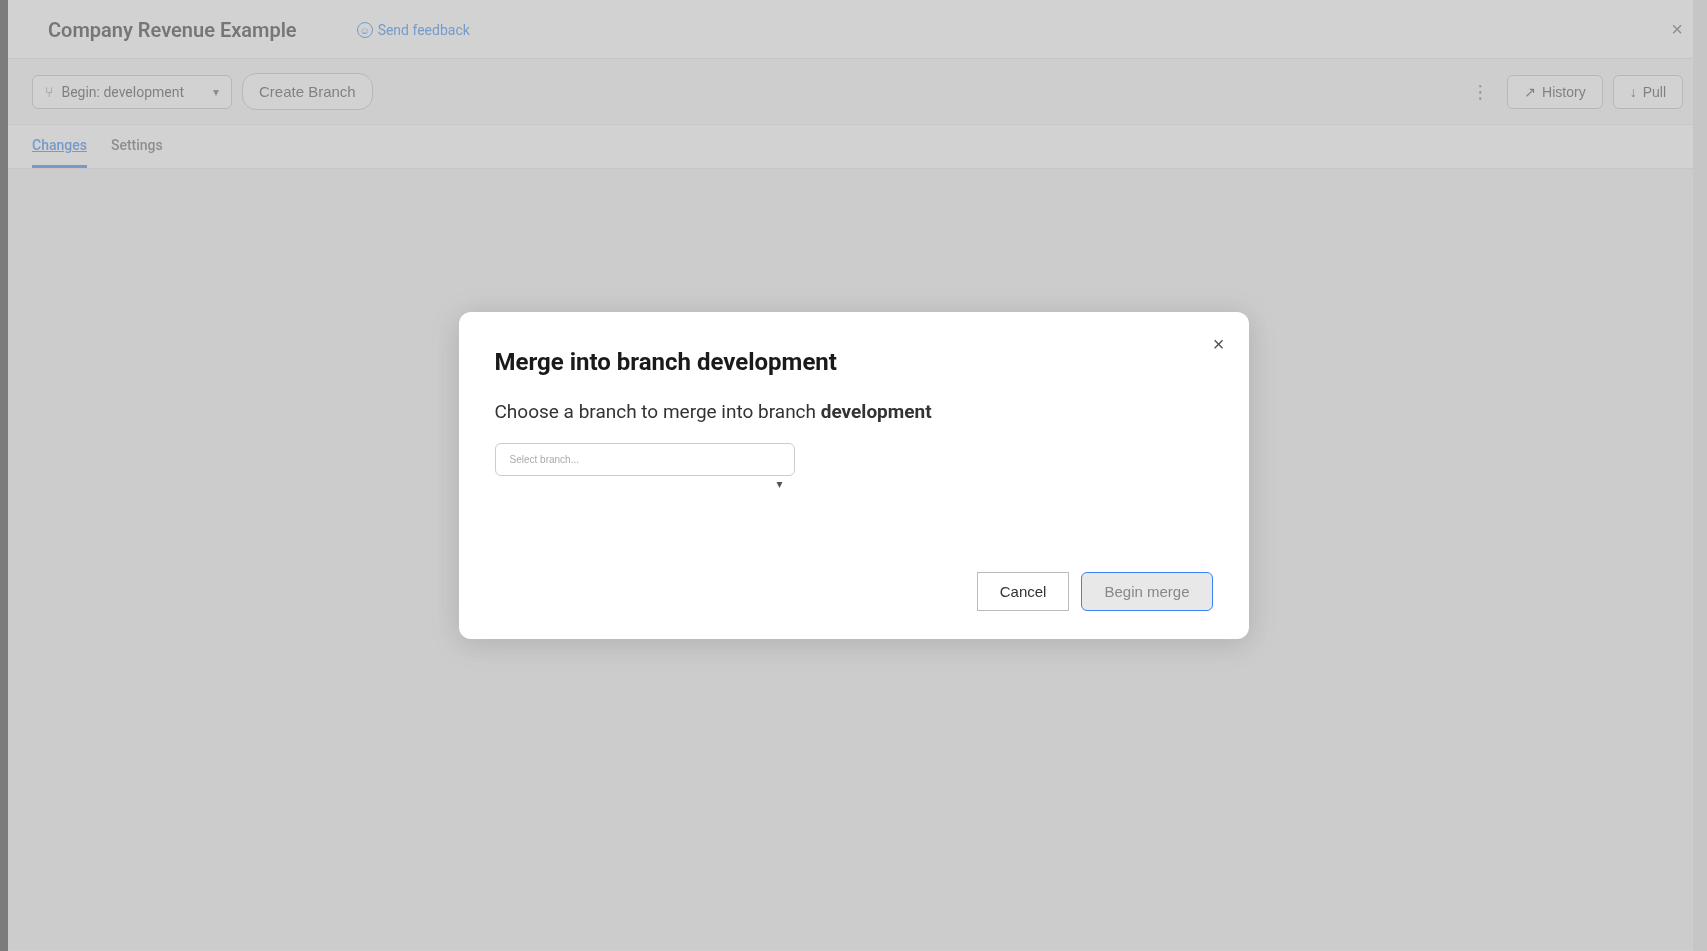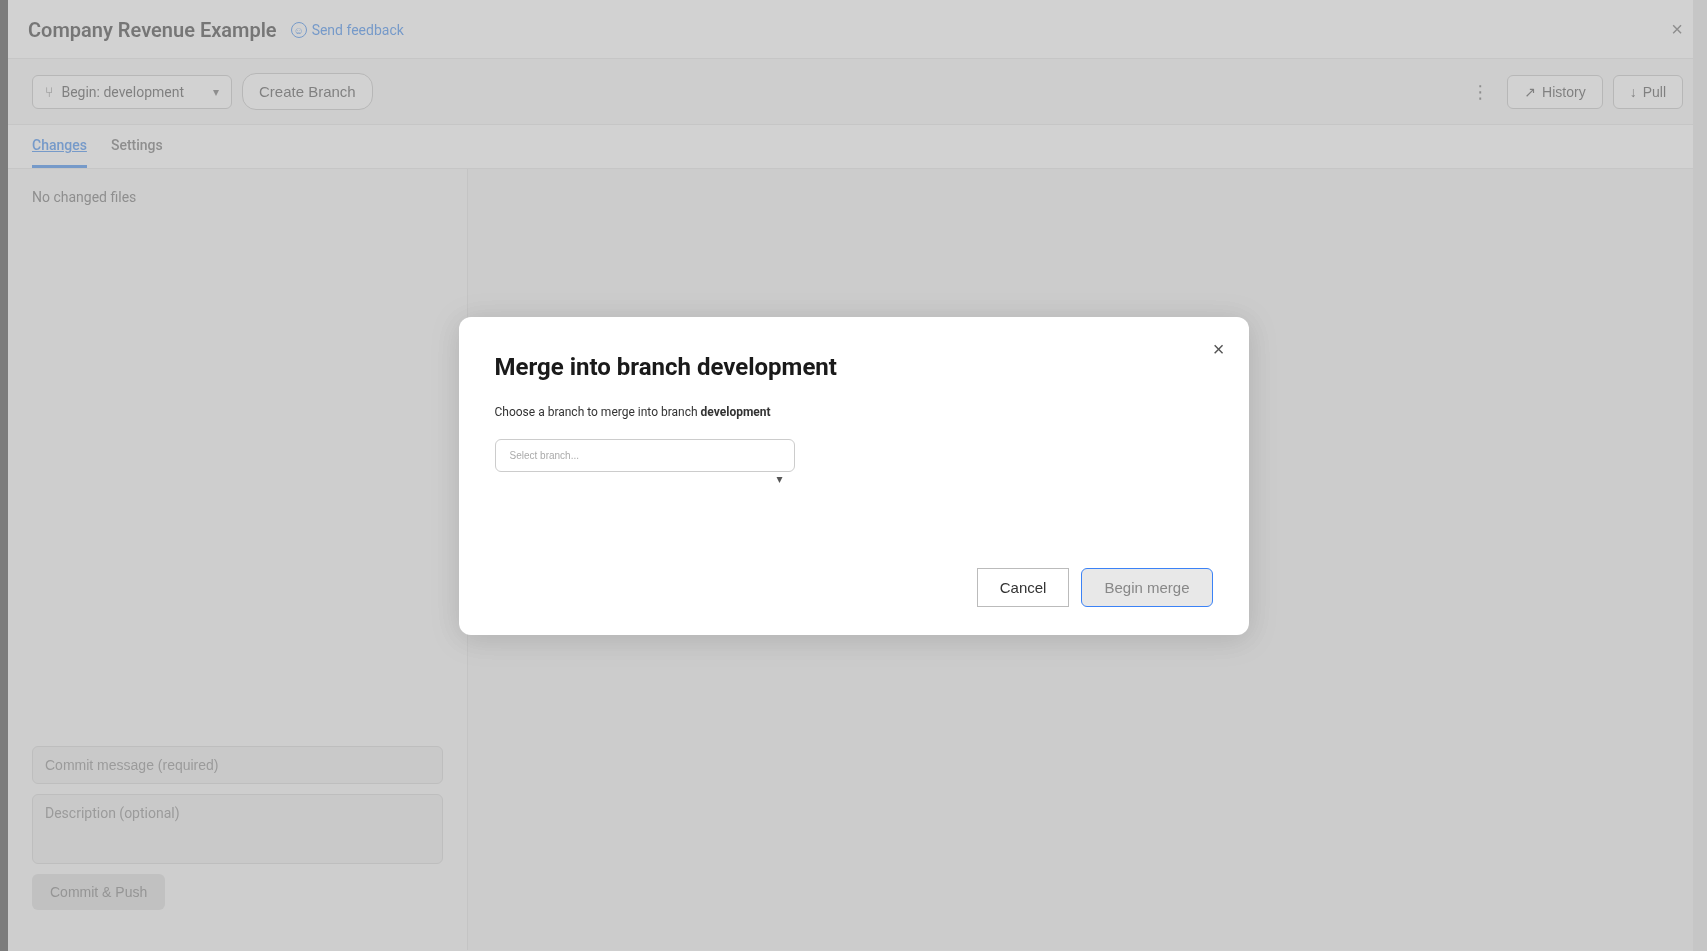--- a/index.html
+++ b/index.html
@@ -25,24 +25,25 @@
       right: 0;
       bottom: 0;
       background: #f5f5f5;
       border-radius: 0;
     }
 
     
     .header {
       display: flex;
       align-items: center;
-      padding: 18px 24px 16px 20px;
+      padding: 18px 24px 16px 40px;
       border-bottom: 1px solid #e0e0e0;
       background: #fff;
       position: relative;
+      gap: 46px;
     }
 
     .header-title {
       font-size: 20px;
       font-weight: 600;
       color: #1a1a1a;
       margin-right: 14px;
     }
 
     .send-feedback-link {
@@ -306,21 +307,21 @@
     }
 
     .modal-title {
       font-size: 24px;
       font-weight: 700;
       color: #1a1a1a;
       margin-bottom: 24px;
     }
 
     .modal-description {
-      font-size: 12px;
+      font-size: 19px;
       color: #333;
       margin-bottom: 20px;
     }
 
     .modal-description strong {
       font-weight: 700;
     }
 
     .branch-select {
       width: 300px;
@@ -439,28 +440,20 @@
     <div class="tab active">
       <span>Changes</span>
     </div>
     <div class="tab">
       <span>Settings</span>
     </div>
   </div>
 
   <div class="content-area">
 
-    <div class="left-panel">
-      <span class="no-files-text">No changed files</span>
-      <div class="bottom-inputs">
-        <input class="commit-message-input" type="text" placeholder="Commit message (required)" style="">
-        <textarea class="description-input" placeholder="Description (optional)" style=""></textarea>
-        <button class="commit-push-btn">Commit &amp; Push</button>
-      </div>
-    </div>
 
     <div class="right-panel"></div>
   </div>
 </div>
 
 <div class="right-edge"></div>
 
 <div class="overlay">
   <div class="modal">
     <button class="modal-close-btn">×</button>

